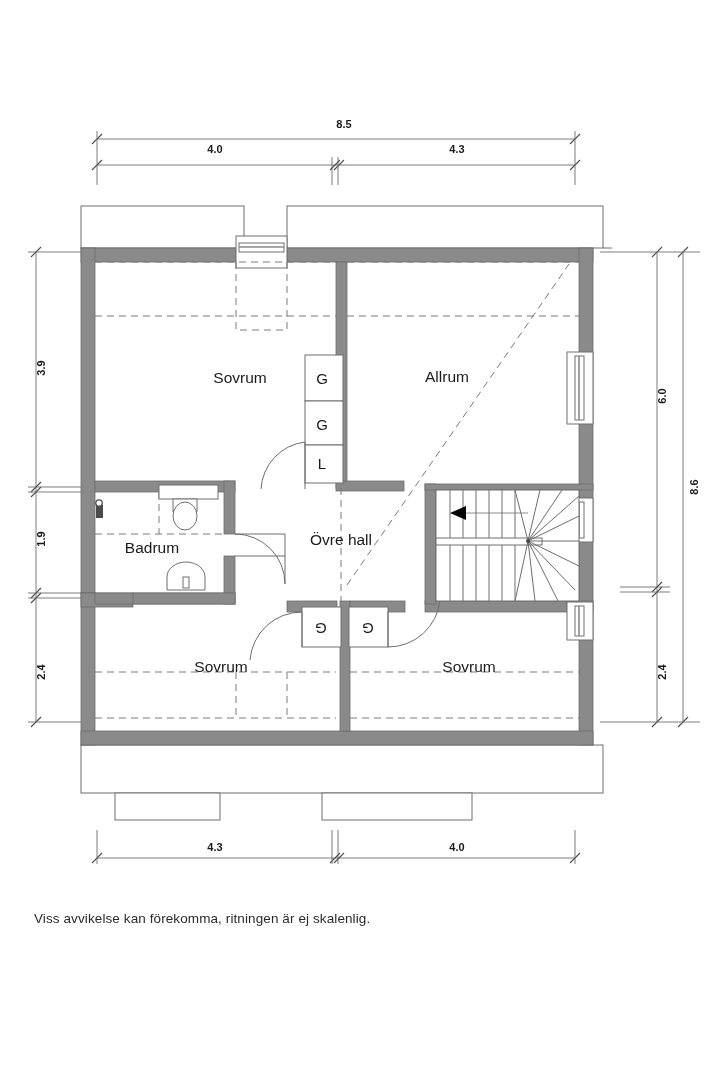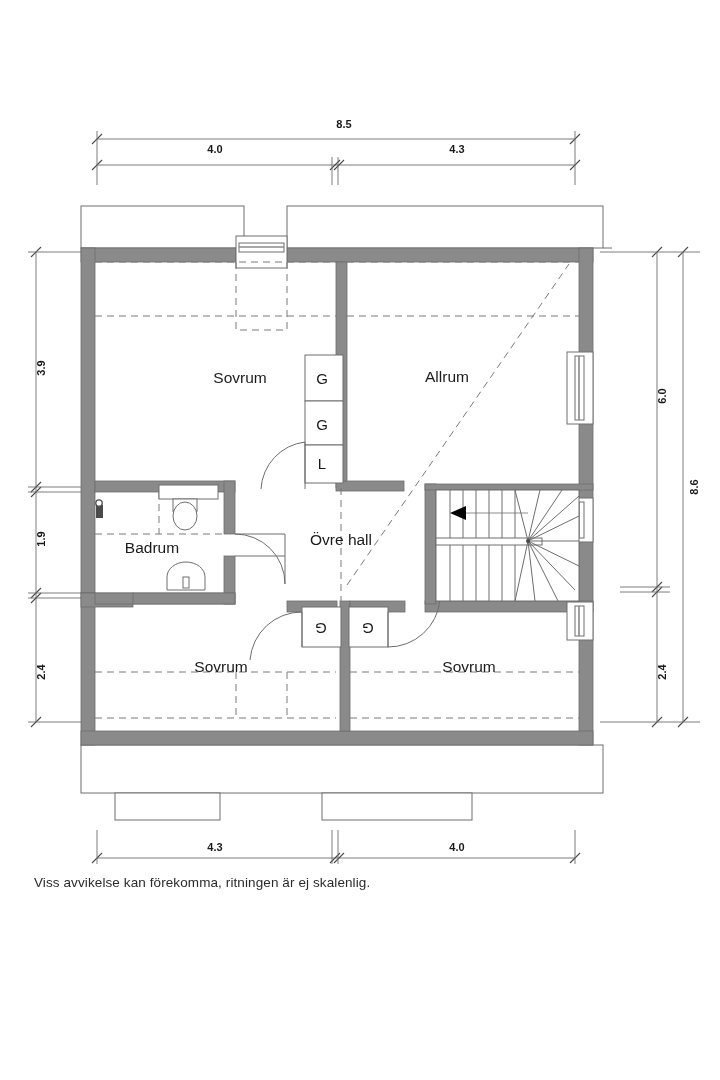--- a/index.html
+++ b/index.html
@@ -1,20 +1,20 @@
 <!DOCTYPE html>
 <html><head>
 <meta charset="utf-8">
 <style>
   html,body{margin:0;padding:0;background:#ffffff;}
   body{width:720px;height:1080px;font-family:"Liberation Sans",sans-serif;color:#1a1a1a;}
   #plan-root{position:relative;width:720px;height:1080px;overflow:hidden;background:#fff;}
   #floorplan-svg{position:absolute;left:0;top:0;}
   .footer-note{
-    position:absolute;left:34px;top:875px;
+    position:absolute;left:34px;top:911px;
     font-family:"Liberation Sans",sans-serif;
     font-size:13.5px;color:#2b2b2b;letter-spacing:.1px;white-space:nowrap;
   }
   text{font-family:"Liberation Sans",sans-serif;}
   .roomlabel{font-size:15.5px;fill:#1a1a1a;}
   .closetletter{font-size:15px;fill:#1a1a1a;}
   .dimtext{font-size:11px;font-weight:bold;fill:#1a1a1a;}
 </style>
 </head>
 <body>

